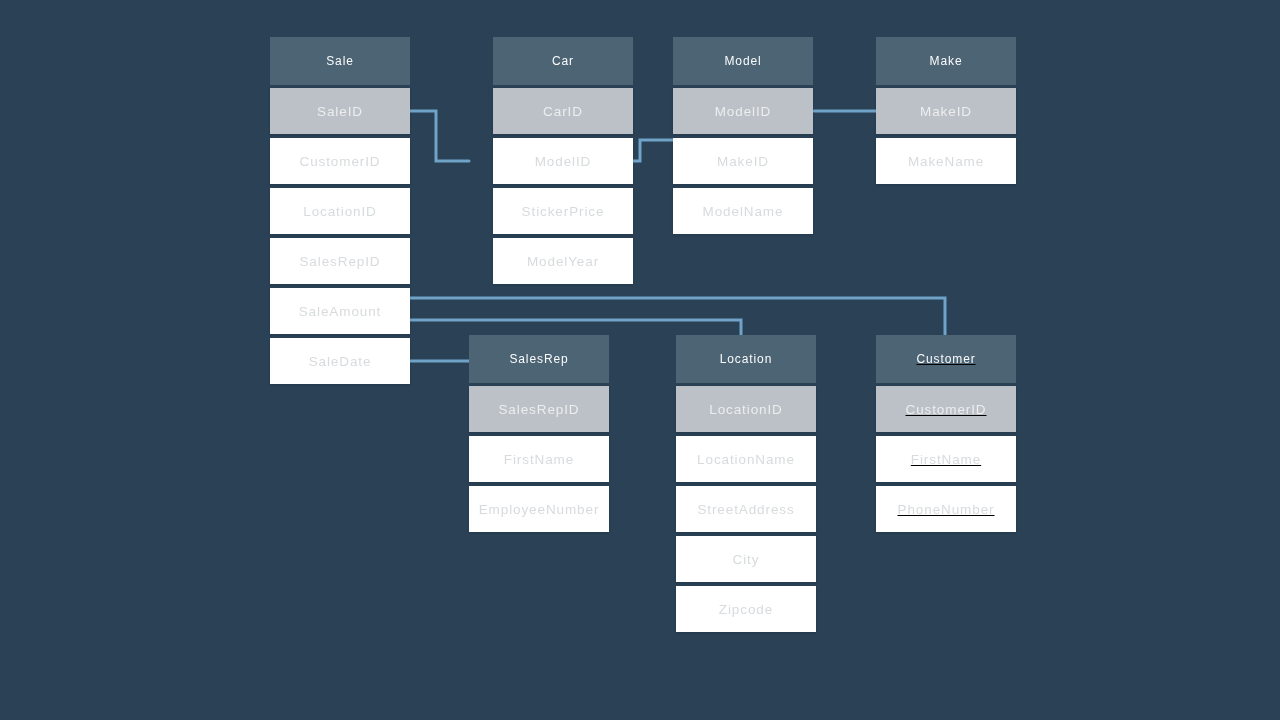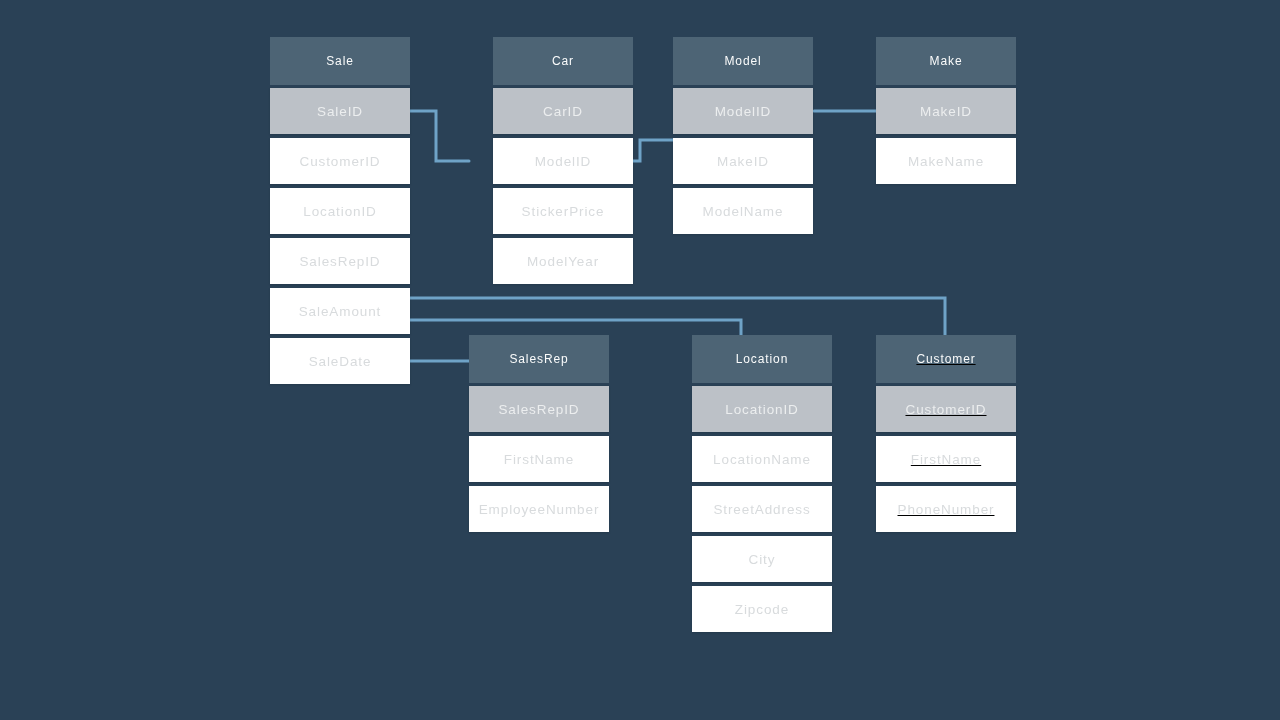--- a/index.html
+++ b/index.html
@@ -31,21 +31,21 @@
   }
   .tbl {
     position: absolute;
     width: 140px;
   }
   #tbl-sale     { left: 270px; top: 37px;  }
   #tbl-car      { left: 493px; top: 37px;  }
   #tbl-model    { left: 673px; top: 37px;  }
   #tbl-make     { left: 876px; top: 37px;  }
   #tbl-salesrep { left: 469px; top: 335px; }
-  #tbl-location { left: 692px; top: 335px; }
+  #tbl-location { left: 676px; top: 335px; }
   #tbl-customer { left: 876px; top: 335px; text-decoration: underline; }
 
   .tbl-header {
     height: 48px;
     margin-bottom: 3px;
     background: var(--header-bg, #4d6475);
     color: var(--header-text, #fbfcfc);
     display: flex;
     align-items: center;
     justify-content: center;

